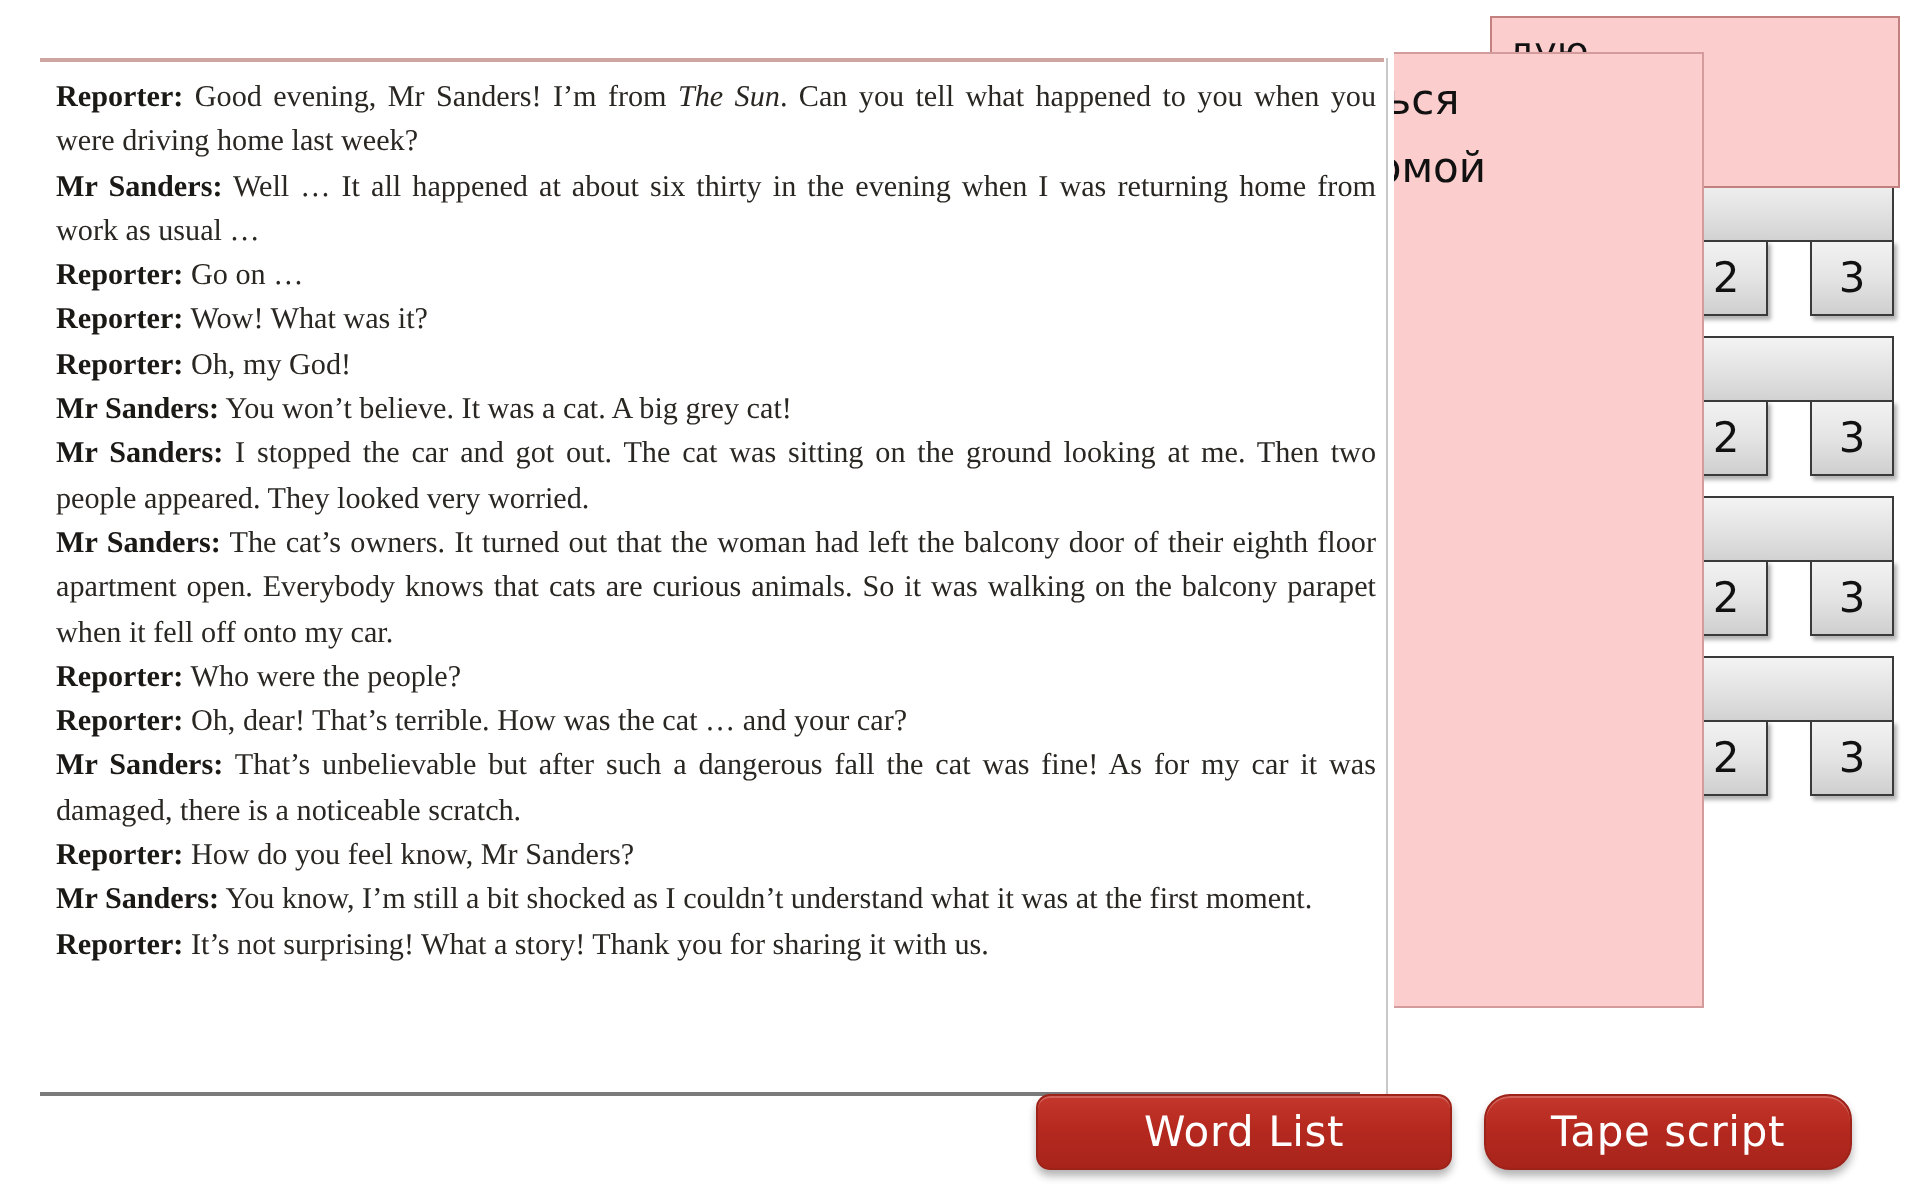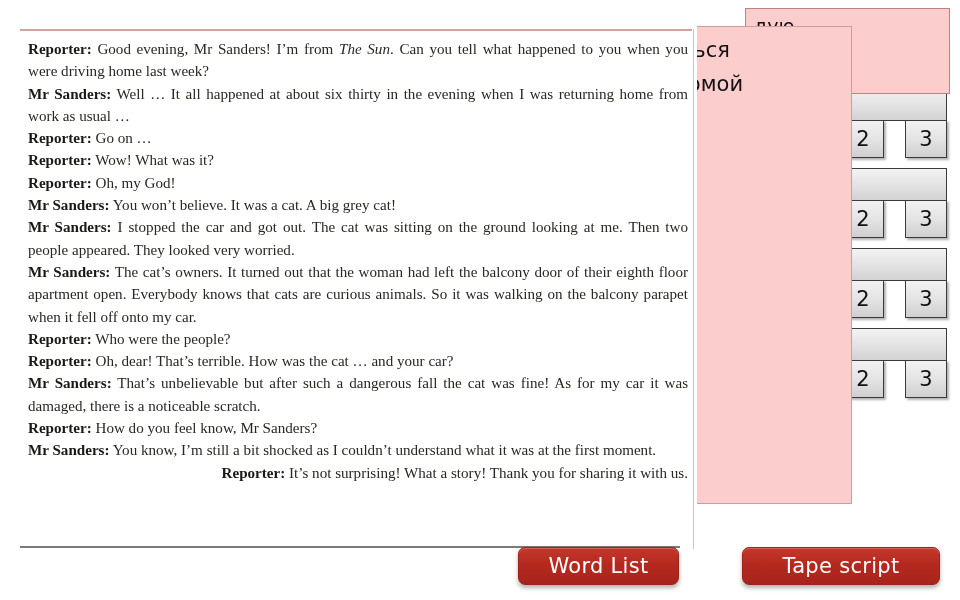--- a/index.html
+++ b/index.html
@@ -30,21 +30,21 @@
     position:absolute;left:28px;top:22px;width:660px;
     font-family:"Liberation Serif","DejaVu Serif",serif;
     font-size:15.1px;line-height:22.3px;
     color:#2a2723;
     text-align:justify;
     -webkit-font-smoothing:none;
   }
   .spk{font-weight:bold;color:#1b1916;}
   .it{font-style:italic;}
   .para{margin:0;padding:0;text-align:justify;text-justify:inter-word;}
-  .para.last{text-align:right;}
+  .para.last{text-align:left;}
 
   
   #quiz-column{
     position:absolute;left:745px;top:8px;width:215px;height:530px;
   }
   .quiz-block{position:relative;width:202px;margin-bottom:7.5px;}
   .quiz-header{
     position:relative;height:33px;box-sizing:border-box;
     border:1.5px solid #3a3a3a;
     background:linear-gradient(to bottom,#f3f3f3 0%,#e2e2e2 55%,#d2d2d2 100%);
@@ -113,22 +113,22 @@
     background:linear-gradient(to bottom,#c4372c 0%,#b5291f 45%,#a8241b 100%);
     border:1px solid #9d231a;
     box-shadow:0 3px 4px rgba(0,0,0,.30), inset 0 1px 0 rgba(255,255,255,.22);
     color:#ffffff;
     display:flex;align-items:center;justify-content:center;
     font-family:"DejaVu Sans",sans-serif;
     font-size:21px;
     letter-spacing:.3px;
     cursor:pointer;
   }
-  #btn-wordlist{left:518px;width:161px;}
-  #btn-tapescript{left:742px;width:198px;}
+  #btn-wordlist{left:518px;width:208px;}
+  #btn-tapescript{left:742px;width:184px;border-radius:13px;}
 </style>
 </head>
 <body>
 
 <div id="scan">
   <div id="scan-top-rule"></div>
   <div id="scan-right-edge"></div>
   <div id="transcript">
       <div class="para"><span class="spk">Reporter:</span> Good evening, Mr Sanders! I’m from <span class="it">The Sun</span>. Can you tell what happened to you when you were driving home last week?</div>
       <div class="para"><span class="spk">Mr Sanders:</span> Well … It all happened at about six thirty in the evening when I was returning home from work as usual …</div>

